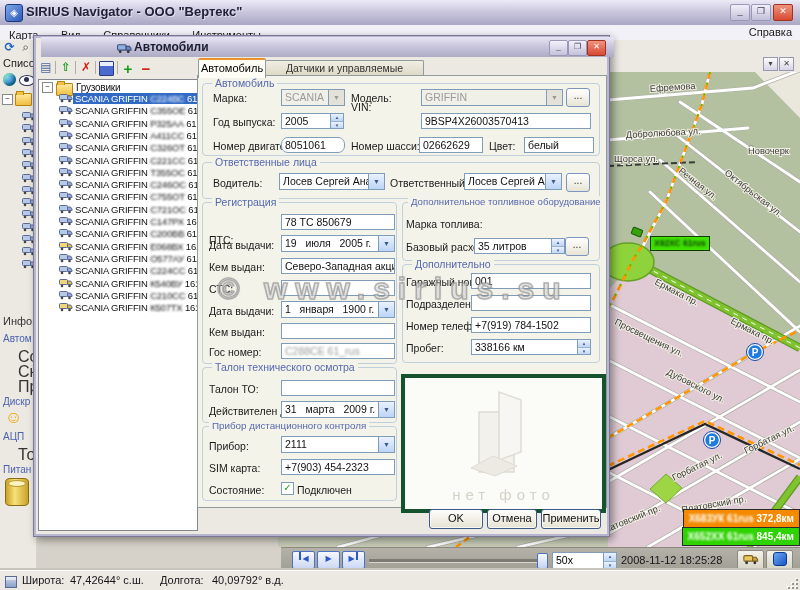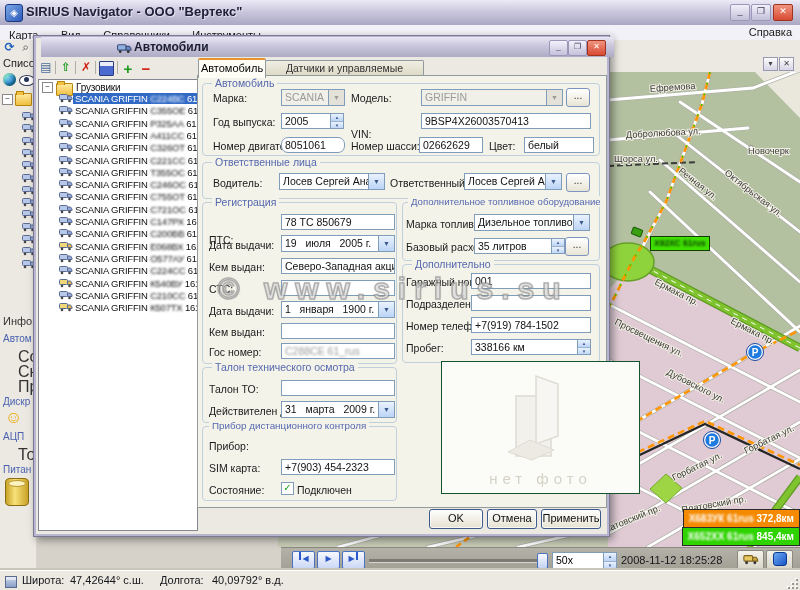--- a/index.html
+++ b/index.html
@@ -73,21 +73,21 @@
   .combo .ca{position:absolute;right:0;top:0;bottom:0;width:15px;background:linear-gradient(180deg,#eaf2fe,#bcd4f6);border-left:1px solid #7f9db9;color:#3a5a8c;font-size:7px;text-align:center;line-height:15px;}
   .combo.disabled{background:#f0efe8;}
   .combo.disabled .cv{color:#9a9a9a;}
   .combo.disabled .ca{background:#e4e2d8;color:#9a9a96;}
   .spin{position:absolute;right:0;top:0;bottom:0;width:13px;display:flex;flex-direction:column;}
   .spin i{flex:1;font-style:normal;background:linear-gradient(180deg,#eaf2fe,#bcd4f6);border-left:1px solid #7f9db9;font-size:5px;line-height:7px;text-align:center;color:#3a5a8c;}
   .spin i + i{border-top:1px solid #9ab2cc;}
   .btn3{position:absolute;width:22px;height:17px;border:1px solid #7b94c0;border-radius:3px;background:linear-gradient(180deg,#fff,#e8e4d4);font-size:10px;text-align:center;line-height:13px;color:#333;}
   .xpbtn{position:absolute;height:18px;border:1px solid #3c5a8c;border-radius:3px;background:linear-gradient(180deg,#fefefc,#e6e2d2);font-size:11px;text-align:center;line-height:16px;color:#111;box-shadow:inset 0 0 0 1px rgba(255,255,255,.7);}
   .chk{position:absolute;width:11px;height:11px;background:#fff;border:1px solid #7f9db9;color:#21a121;font-size:10px;font-weight:bold;line-height:10px;text-align:center;}
-  #photo-box{left:367px;top:325px;width:197px;height:131px;border:1px solid #14532d;background:#fbfbf8;margin-left:40px;}
+  #photo-box{left:367px;top:338px;width:197px;height:131px;border:4px solid #14532d;background:#fbfbf8;}
   #nophoto{position:absolute;left:0;right:0;top:108px;text-align:center;font-size:15px;letter-spacing:5px;color:#d5d2c6;}
   .floppy{display:inline-block;width:13px;height:13px;background:linear-gradient(180deg,#e8edf8 0 30%,#4a6ad0 30%);border:1px solid #2a3a80;border-radius:1px;}
   
   #watermark{left:188px;top:272px;width:410px;text-align:center;font-size:30px;font-weight:bold;letter-spacing:8px;color:rgba(255,255,255,0.5);-webkit-text-stroke:1.5px rgba(135,135,135,0.6);text-shadow:0 0 2px rgba(120,120,120,.45);z-index:40;pointer-events:none;white-space:nowrap;}
   
   #player{left:281px;top:547px;width:519px;height:23px;background:linear-gradient(180deg,#b4b1a8,#a19e94);border-top:1px solid #8a8880;}
   .pbtn{top:3px;width:21px;height:16px;border:1px solid #4a72c4;border-radius:2px;background:linear-gradient(180deg,#f6f8fe,#ccd8f4);color:#2a58c8;font-size:8px;text-align:center;line-height:14px;}
   .pbar{display:inline-block;width:2px;height:8px;background:#2a58c8;vertical-align:1px;margin:0 1px;}
   #slider-track{left:88px;top:11px;width:176px;height:3px;background:#7c7a72;border-bottom:1px solid #d8d6cc;}
   #slider-thumb{left:256px;top:5px;width:9px;height:14px;border:1px solid #4a72c4;border-radius:2px;background:linear-gradient(180deg,#f8fafe,#c4d2f2);}
@@ -492,21 +492,21 @@
 
     <div class="group" style="left:168px;top:47px;width:396px;height:71px;"></div>
     <div class="gcap" style="left:178px;top:41px;">Автомобиль</div>
     <div class="lbl" style="left:179px;top:56px;">Марка:</div>
     <div class="combo disabled" style="left:247px;top:53px;width:62px;"><span class="cv">SCANIA</span><span class="ca">▼</span></div>
     <div class="lbl" style="left:317px;top:56px;">Модель:</div>
     <div class="combo disabled" style="left:387px;top:53px;width:140px;"><span class="cv">GRIFFIN</span><span class="ca">▼</span></div>
     <div class="btn3" style="left:532px;top:52px;">...</div>
     <div class="lbl" style="left:179px;top:80px;">Год выпуска:</div>
     <div class="txt" style="left:247px;top:77px;width:55px;"><span>2005</span><span class="spin"><i>▴</i><i>▾</i></span></div>
-    <div class="lbl" style="left:317px;top:92px;">VIN:</div>
+    <div class="lbl" style="left:317px;top:65px;">VIN:</div>
     <div class="txt" style="left:387px;top:77px;width:162px;"><span>9BSP4X26003570413</span></div>
     <div class="lbl" style="left:179px;top:104px;">Номер двигателя:</div>
     <div class="txt" style="left:247px;top:101px;width:56px;border-radius:7px;"><span>8051061</span></div>
     <div class="lbl" style="left:317px;top:104px;">Номер шасси:</div>
     <div class="txt" style="left:385px;top:101px;width:56px;"><span>02662629</span></div>
     <div class="lbl" style="left:455px;top:104px;text-align:center;">Цвет:</div>
     <div class="txt" style="left:490px;top:101px;width:62px;"><span>белый</span></div>
 
     <div class="group" style="left:168px;top:126px;width:396px;height:35px;"></div>
     <div class="gcap" style="left:178px;top:120px;">Ответственные лица</div>
@@ -529,21 +529,20 @@
     <div class="lbl" style="left:175px;top:269px;">Дата выдачи:</div>
     <div class="combo" style="left:247px;top:265px;width:112px;"><span class="cv">1   января   1900 г.</span><span class="ca">▼</span></div>
     <div class="lbl" style="left:175px;top:290px;">Кем выдан:</div>
     <div class="txt" style="left:247px;top:287px;width:106px;"><span></span></div>
     <div class="lbl" style="left:175px;top:310px;">Гос номер:</div>
     <div class="txt gray" style="left:247px;top:307px;width:106px;"><span class="blur">С288СЕ 61_rus</span></div>
 
     <div class="group" style="left:368px;top:166px;width:196px;height:57px;"></div>
     <div class="gcap" style="left:374px;top:160px;font-size:9.6px;">Дополнительное топливное оборудование</div>
     <div class="lbl" style="left:372px;top:182px;">Марка топлива:</div>
-    <div class="combo" style="left:440px;top:178px;width:114px;"><span class="cv">Дизельное топливо</span><span class="ca">▼</span></div>
     <div class="lbl" style="left:372px;top:205px;">Базовый расход:</div>
     <div class="txt" style="left:440px;top:202px;width:83px;"><span>35 литров</span><span class="spin"><i>▴</i><i>▾</i></span></div>
     <div class="btn3" style="left:531px;top:201px;">...</div>
 
     <div class="group" style="left:368px;top:228px;width:196px;height:97px;"></div>
     <div class="gcap" style="left:378px;top:222px;">Дополнительно</div>
     <div class="lbl" style="left:372px;top:240px;">Гаражный номер:</div>
     <div class="txt" style="left:437px;top:237px;width:112px;"><span>001</span></div>
     <div class="lbl" style="left:372px;top:262px;">Подразделение:</div>
     <div class="txt" style="left:437px;top:259px;width:112px;"><span></span></div>
@@ -555,20 +554,21 @@
     <div class="group" style="left:168px;top:331px;width:193px;height:54px;"></div>
     <div class="gcap" style="left:178px;top:325px;">Талон технического осмотра</div>
     <div class="lbl" style="left:175px;top:347px;">Талон ТО:</div>
     <div class="txt" style="left:247px;top:344px;width:106px;"><span></span></div>
     <div class="lbl" style="left:175px;top:369px;">Действителен до:</div>
     <div class="combo" style="left:247px;top:365px;width:112px;"><span class="cv">31   марта   2009 г.</span><span class="ca">▼</span></div>
 
     <div class="group" style="left:168px;top:390px;width:193px;height:73px;"></div>
     <div class="gcap" style="left:175px;top:384px;font-size:9.8px;">Прибор дистанционного контроля</div>
     <div class="lbl" style="left:175px;top:404px;">Прибор:</div>
+    <div class="combo" style="left:247px;top:400px;width:112px;"><span class="cv">2111</span><span class="ca">▼</span></div>
     <div class="lbl" style="left:175px;top:426px;">SIM карта:</div>
     <div class="txt" style="left:247px;top:423px;width:106px;"><span>+7(903) 454-2323</span></div>
     <div class="lbl" style="left:175px;top:448px;">Состояние:</div>
     <div class="chk" style="left:247px;top:446px;">✓</div>
     <div class="lbl" style="left:263px;top:448px;">Подключен</div>
 
     <div class="abs" id="photo-box">
       <svg width="90" height="100" viewBox="0 0 90 100" style="position:absolute;left:54px;top:4px;">
         <path d="M20 30 L20 90 L55 90 L55 38 L40 30 Z" fill="#f2f1ec" stroke="#dddbd2" stroke-width="1.5"></path>
         <path d="M40 10 L40 78 L62 70 L62 18 Z" fill="#f7f6f2" stroke="#deddd4" stroke-width="1.5"></path>

